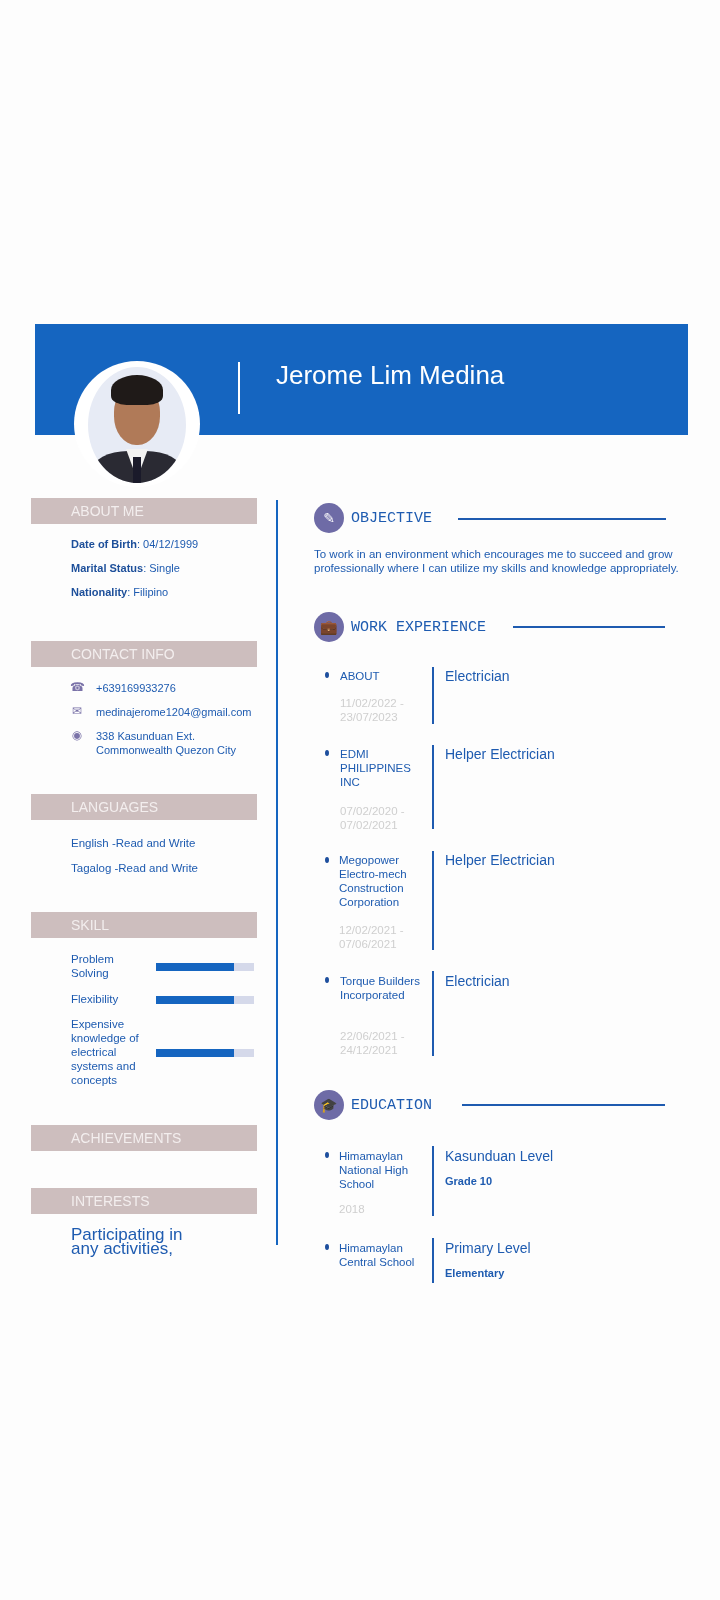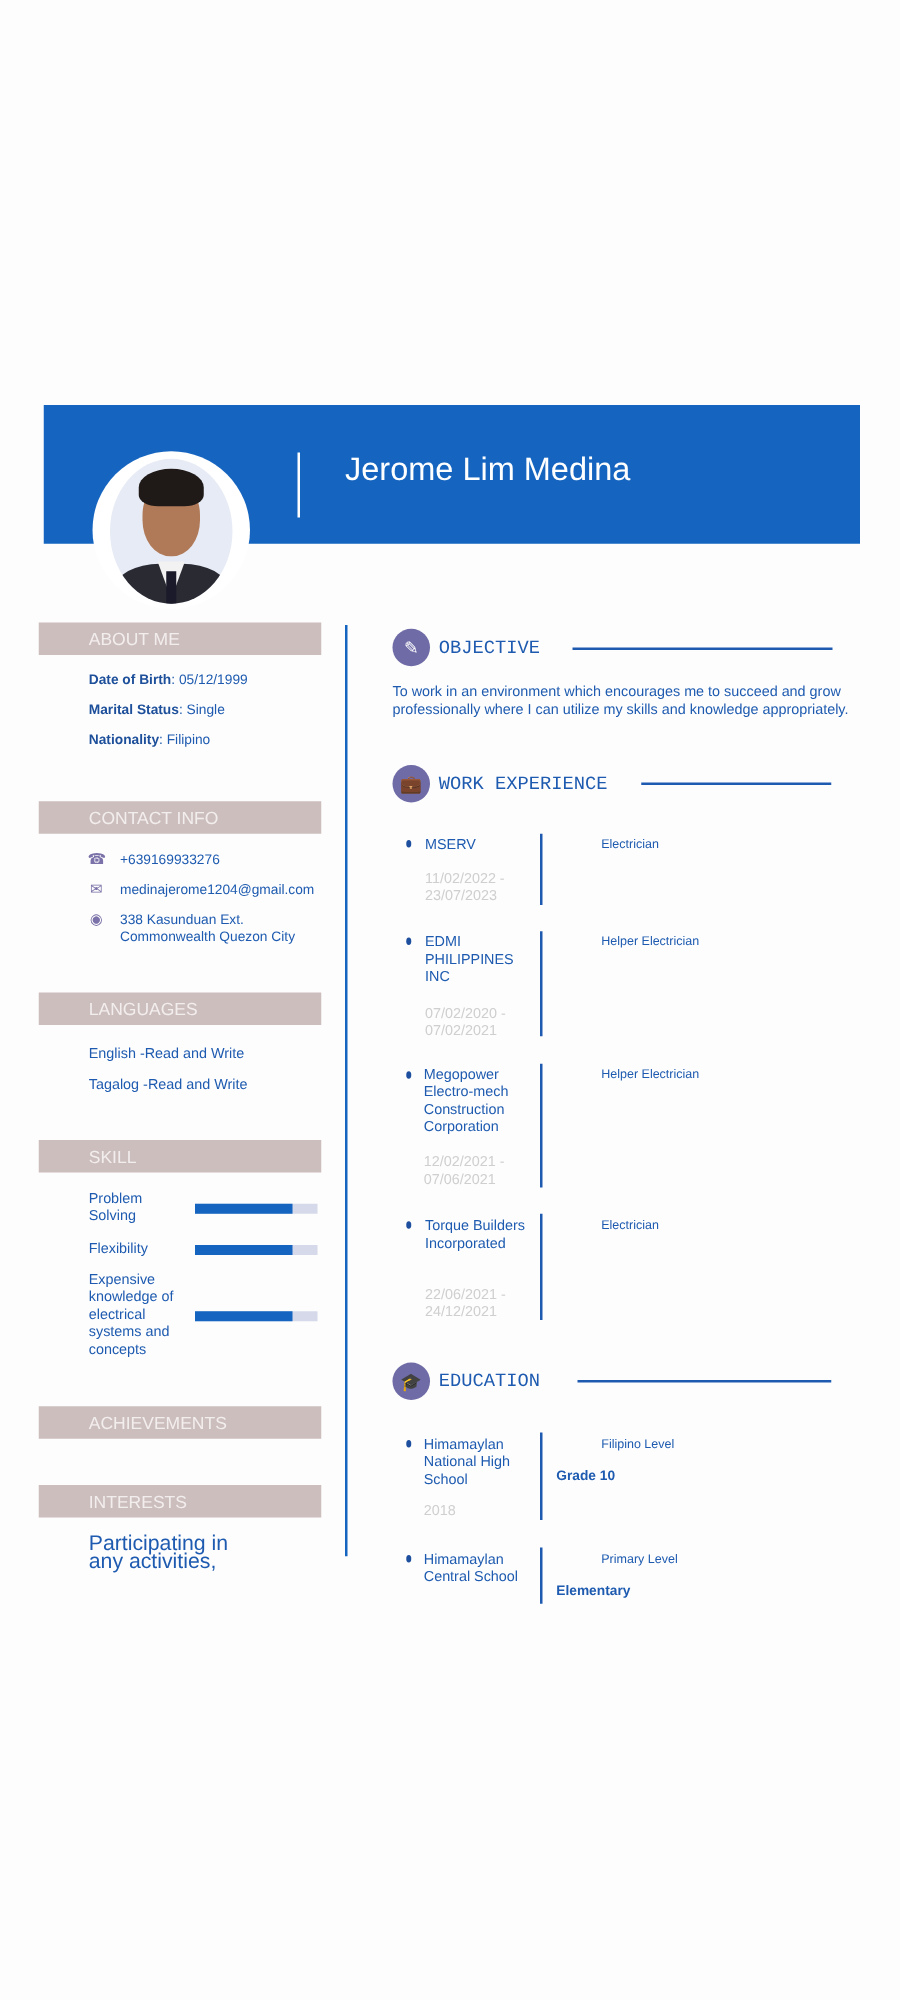--- a/index.html
+++ b/index.html
@@ -50,41 +50,41 @@
       color: #fff; font-size: 14px; line-height: 30px; text-align: center;
     }
     .r-title { position: absolute; left: 351px; color: #1e5bb0; font-size: 15px; font-family: Liberation Mono, monospace; }
     .r-rule { position: absolute; height: 2px; background: #1e5bb0; }
     .obj-text { position: absolute; left: 314px; top: 547px; width: 380px; color: #1e5bb0; font-size: 11.5px; line-height: 14px; }
 
     .entry-dot { position: absolute; left: 325px; width: 4px; height: 6px; border-radius: 50%; background: #1e4f9e; }
     .entry-org { position: absolute; left: 340px; width: 82px; color: #1e5bb0; font-size: 11.5px; line-height: 14px; }
     .entry-date { position: absolute; left: 340px; width: 82px; color: #cfcfcf; font-size: 11.5px; line-height: 14px; }
     .entry-bar { position: absolute; left: 432px; width: 2px; background: #1e5bb0; }
-    .entry-role { position: absolute; left: 445px; color: #1e5bb0; font-size: 10px; line-height: 14px; margin-left: 36px; }
+    .entry-role { position: absolute; left: 445px; color: #1e5bb0; font-size: 14px; line-height: 14px; }
     .entry-sub { position: absolute; left: 445px; color: #1e5bb0; font-size: 11px; line-height: 14px; font-weight: bold; }
   </style>
 </head>
 <body>
 
 <div class="header-band"></div>
 <div class="header-divider"></div>
 <div class="name">Jerome Lim Medina</div>
 <div class="avatar">
   <div class="avatar-inner">
     <div class="suit"></div>
       <div class="shirt"></div>
       <div class="tie"></div>
     <div class="face"></div>
       <div class="hair"></div>
   </div>
 </div>
 
 <div class="sec-head" style="top:498px">ABOUT ME</div>
-<div class="ltext" style="top:537px"><b>Date of Birth</b><span>: 05/12/1999</span></div>
+<div class="ltext" style="top:537px"><b>Date of Birth</b><span>: 04/12/1999</span></div>
 <div class="ltext" style="top:561px"><b>Marital Status</b><span>: Single</span></div>
 <div class="ltext" style="top:585px"><b>Nationality</b><span>: Filipino</span></div>
 
 <div class="sec-head" style="top:641px">CONTACT INFO</div>
 <div class="c-icon" style="top:680px">☎</div>
 <div class="c-text" style="top:681px">+639169933276</div>
 <div class="c-icon" style="top:704px">✉</div>
 <div class="c-text" style="top:705px">medinajerome1204@gmail.com</div>
 <div class="c-icon" style="top:728px">◉</div>
 <div class="c-text" style="top:729px">
@@ -120,21 +120,21 @@
 <div class="r-icon" style="top:503px">✎</div>
 <div class="r-title" style="top:510px">OBJECTIVE</div>
 <div class="r-rule" style="left:458px; width:208px; top:518px"></div>
 <div class="obj-text">To work in an environment which encourages me to succeed and grow professionally where I can utilize my skills and knowledge appropriately.</div>
 
 <div class="r-icon" style="top:612px">💼</div>
 <div class="r-title" style="top:619px">WORK EXPERIENCE</div>
 <div class="r-rule" style="left:513px; width:152px; top:626px"></div>
 
 <div class="entry-dot" style="top:672px"></div>
-<div class="entry-org" style="top:669px">MSERV</div>
+<div class="entry-org" style="top:669px">ABOUT</div>
 <div class="entry-date" style="top:696px">11/02/2022 - 23/07/2023</div>
 <div class="entry-bar" style="top:667px; height:57px"></div>
 <div class="entry-role" style="top:669px">Electrician</div>
 
 <div class="entry-dot" style="top:750px"></div>
 <div class="entry-org" style="top:747px">EDMI PHILIPPINES INC</div>
 <div class="entry-date" style="top:804px">07/02/2020 - 07/02/2021</div>
 <div class="entry-bar" style="top:745px; height:84px"></div>
 <div class="entry-role" style="top:747px">Helper Electrician</div>
 
@@ -151,20 +151,20 @@
 <div class="entry-role" style="top:974px">Electrician</div>
 
 <div class="r-icon" style="top:1090px">🎓</div>
 <div class="r-title" style="top:1097px">EDUCATION</div>
 <div class="r-rule" style="left:462px; width:203px; top:1104px"></div>
 
 <div class="entry-dot" style="top:1152px"></div>
 <div class="entry-org" style="top:1149px; left:339px">Himamaylan National High School</div>
 <div class="entry-date" style="top:1202px; left:339px">2018</div>
 <div class="entry-bar" style="top:1146px; height:70px"></div>
-<div class="entry-role" style="top:1149px">Filipino Level</div>
+<div class="entry-role" style="top:1149px">Kasunduan Level</div>
 <div class="entry-sub" style="top:1174px">Grade 10</div>
 
 <div class="entry-dot" style="top:1244px"></div>
 <div class="entry-org" style="top:1241px; left:339px">Himamaylan Central School</div>
 <div class="entry-bar" style="top:1238px; height:45px"></div>
 <div class="entry-role" style="top:1241px">Primary Level</div>
 <div class="entry-sub" style="top:1266px">Elementary</div>
 
 </body></html>

